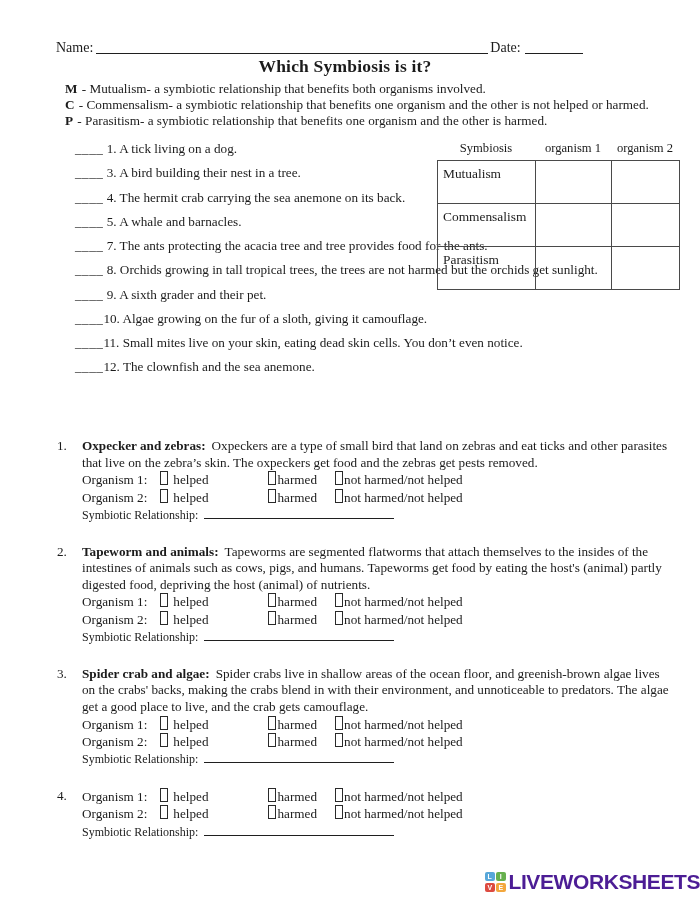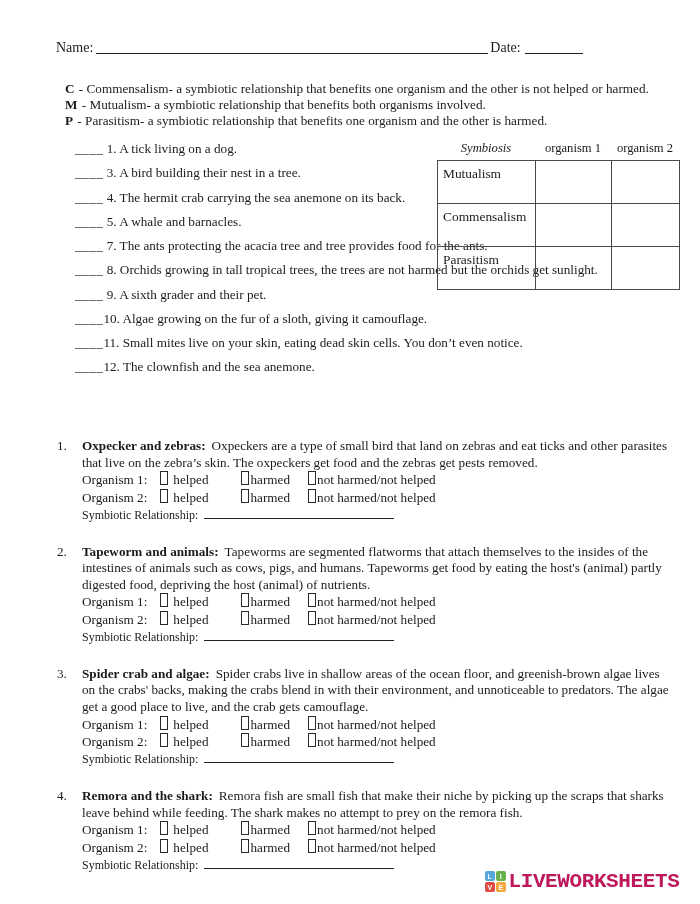--- a/index.html
+++ b/index.html
@@ -20,36 +20,36 @@
   .key b{margin-right:1px;}
 
   
   .statements{position:absolute;left:75px;top:137px;font-size:13.2px;}
   .stmt{height:24.25px;line-height:24.25px;white-space:nowrap;}
   .blank{letter-spacing:.5px;}
 
   .symb-table{position:absolute;left:437px;top:140px;width:242px;font-size:12.6px;}
   .tbl-head{display:flex;height:20px;line-height:16px;}
   .tbl-head span{text-align:center;}
-  .th-1{width:98px;font-style:italic;}.th-2{width:76px;}.th-3{width:68px;}
+  .th-1{width:98px;}.th-2{width:76px;}.th-3{width:68px;}
   table.grid{border-collapse:collapse;width:242px;table-layout:fixed;}
   table.grid td{border:1px solid #4a4a4a;height:26px;padding:0 0 16px 5px;font-size:13.4px;}
   td.c1{width:92px;}td.c2{width:70px;}td.c3{width:62px;}
 
   
   .questions{position:absolute;left:40px;top:438px;width:645px;}
   .qblock{position:relative;padding-left:42px;margin-bottom:20px;}
   .qnum{position:absolute;left:17px;top:0;font-size:13.2px;line-height:16.6px;}
   .qtext{font-size:13.2px;line-height:16.6px;width:594px;margin:0;}
   .qtitle{font-weight:bold;}
   .qdesc{margin-left:6px;}
   .orgrow{font-size:13.2px;line-height:16.4px;white-space:nowrap;}
   .orglabel{margin-right:13px;}
   .opt{white-space:nowrap;}
-  .opt1{margin-right:33px;text-align:right;}
+  .opt1{margin-right:60px;text-align:right;}
   .opt2{margin-right:18px;}
   .cb{display:inline-block;width:6px;height:12px;border:1.2px solid #2a2a2a;vertical-align:-1px;margin-right:1px;}
   .opt1 .cb{margin-right:5px;}
   .symbrow{font-size:12px;line-height:16.6px;white-space:nowrap;}
   .sym-line{display:inline-block;width:190px;border-bottom:1.2px solid #1f1f1f;height:12px;margin-left:6px;}
 
   
   .footer{position:absolute;left:485px;top:870px;display:flex;align-items:center;}
   .logo-grid{display:grid;grid-template-columns:9.5px 9.5px;grid-gap:1.5px;margin-right:3px;}
   .logo-sq{width:9.5px;height:9.5px;border-radius:2px;color:#fff;
@@ -59,24 +59,25 @@
 </style>
 </head>
 <body>
 
 <div class="page">
 
   <div class="name-row">
     <span>Name:</span><span class="fill-line name-line"></span><span class="date-label">Date:</span><span class="fill-line date-line"></span>
   </div>
 
+  <div class="doc-title">Which Symbiosis is it?</div>
 
   <div class="key">
+    <div><b>M</b> <span>- Mutualism- a symbiotic relationship that benefits both organisms involved.</span></div>
     <div><b>C</b> <span>- Commensalism- a symbiotic relationship that benefits one organism and the other is not helped or harmed.</span></div>
-    <div><b>M</b> <span>- Mutualism- a symbiotic relationship that benefits both organisms involved.</span></div>
     <div><b>P</b> <span>- Parasitism- a symbiotic relationship that benefits one organism and the other is harmed.</span></div>
   </div>
 
   <div class="statements">
     <div class="stmt"><span class="blank">____</span><span> 1. A tick living on a dog.</span></div>
     <div class="stmt"><span class="blank">____</span><span> 3. A bird building their nest in a tree.</span></div>
     <div class="stmt"><span class="blank">____</span><span> 4. The hermit crab carrying the sea anemone on its back.</span></div>
     <div class="stmt"><span class="blank">____</span><span> 5. A whale and barnacles.</span></div>
     <div class="stmt"><span class="blank">____</span><span> 7. The ants protecting the acacia tree and tree provides food for the ants.</span></div>
     <div class="stmt"><span class="blank">____</span><span> 8. Orchids growing in tall tropical trees, the trees are not harmed but the orchids get sunlight.</span></div>
@@ -152,37 +153,36 @@
       <div class="orgrow">
         <span class="orglabel">Organism 2:</span><span class="opt opt1"><span class="cb"></span><span>helped</span></span><span class="opt opt2"><span class="cb"></span><span>harmed</span></span><span class="opt"><span class="cb"></span><span>not harmed/not helped</span></span>
       </div>
       <div class="symbrow">
         <span>Symbiotic Relationship:</span><span class="sym-line"></span>
       </div>
     </div>
 
     <div class="qblock">
       <span class="qnum">4.</span>
-      <p class="qtext"><span class="qtitle">Remora and the shark:</span><span class="qdesc">Remora fish are small fish that make their niche by picking up the scraps that sharks leave behind while feeding.  The shark makes no attempt to prey on the remora fish.</span></p>
       <div class="orgrow">
         <span class="orglabel">Organism 1:</span><span class="opt opt1"><span class="cb"></span><span>helped</span></span><span class="opt opt2"><span class="cb"></span><span>harmed</span></span><span class="opt"><span class="cb"></span><span>not harmed/not helped</span></span>
       </div>
       <div class="orgrow">
         <span class="orglabel">Organism 2:</span><span class="opt opt1"><span class="cb"></span><span>helped</span></span><span class="opt opt2"><span class="cb"></span><span>harmed</span></span><span class="opt"><span class="cb"></span><span>not harmed/not helped</span></span>
       </div>
       <div class="symbrow">
         <span>Symbiotic Relationship:</span><span class="sym-line"></span>
       </div>
     </div>
 
   </div>
 
   <div class="footer">
     <span class="logo-grid">
       <span class="logo-sq" style="background-color: rgb(87, 167, 217);">L</span>
       <span class="logo-sq" style="background-color: rgb(102, 176, 78);">I</span>
       <span class="logo-sq" style="background-color: rgb(221, 75, 65);">V</span>
       <span class="logo-sq" style="background-color: rgb(243, 167, 61);">E</span>
     </span>
-    <span class="brand" style="color: #be185d; font-family: Liberation Mono, monospace;">LIVEWORKSHEETS</span>
+    <span class="brand" style="color: #4c1d95;">LIVEWORKSHEETS</span>
   </div>
 
 </div>
 
 </body></html>

